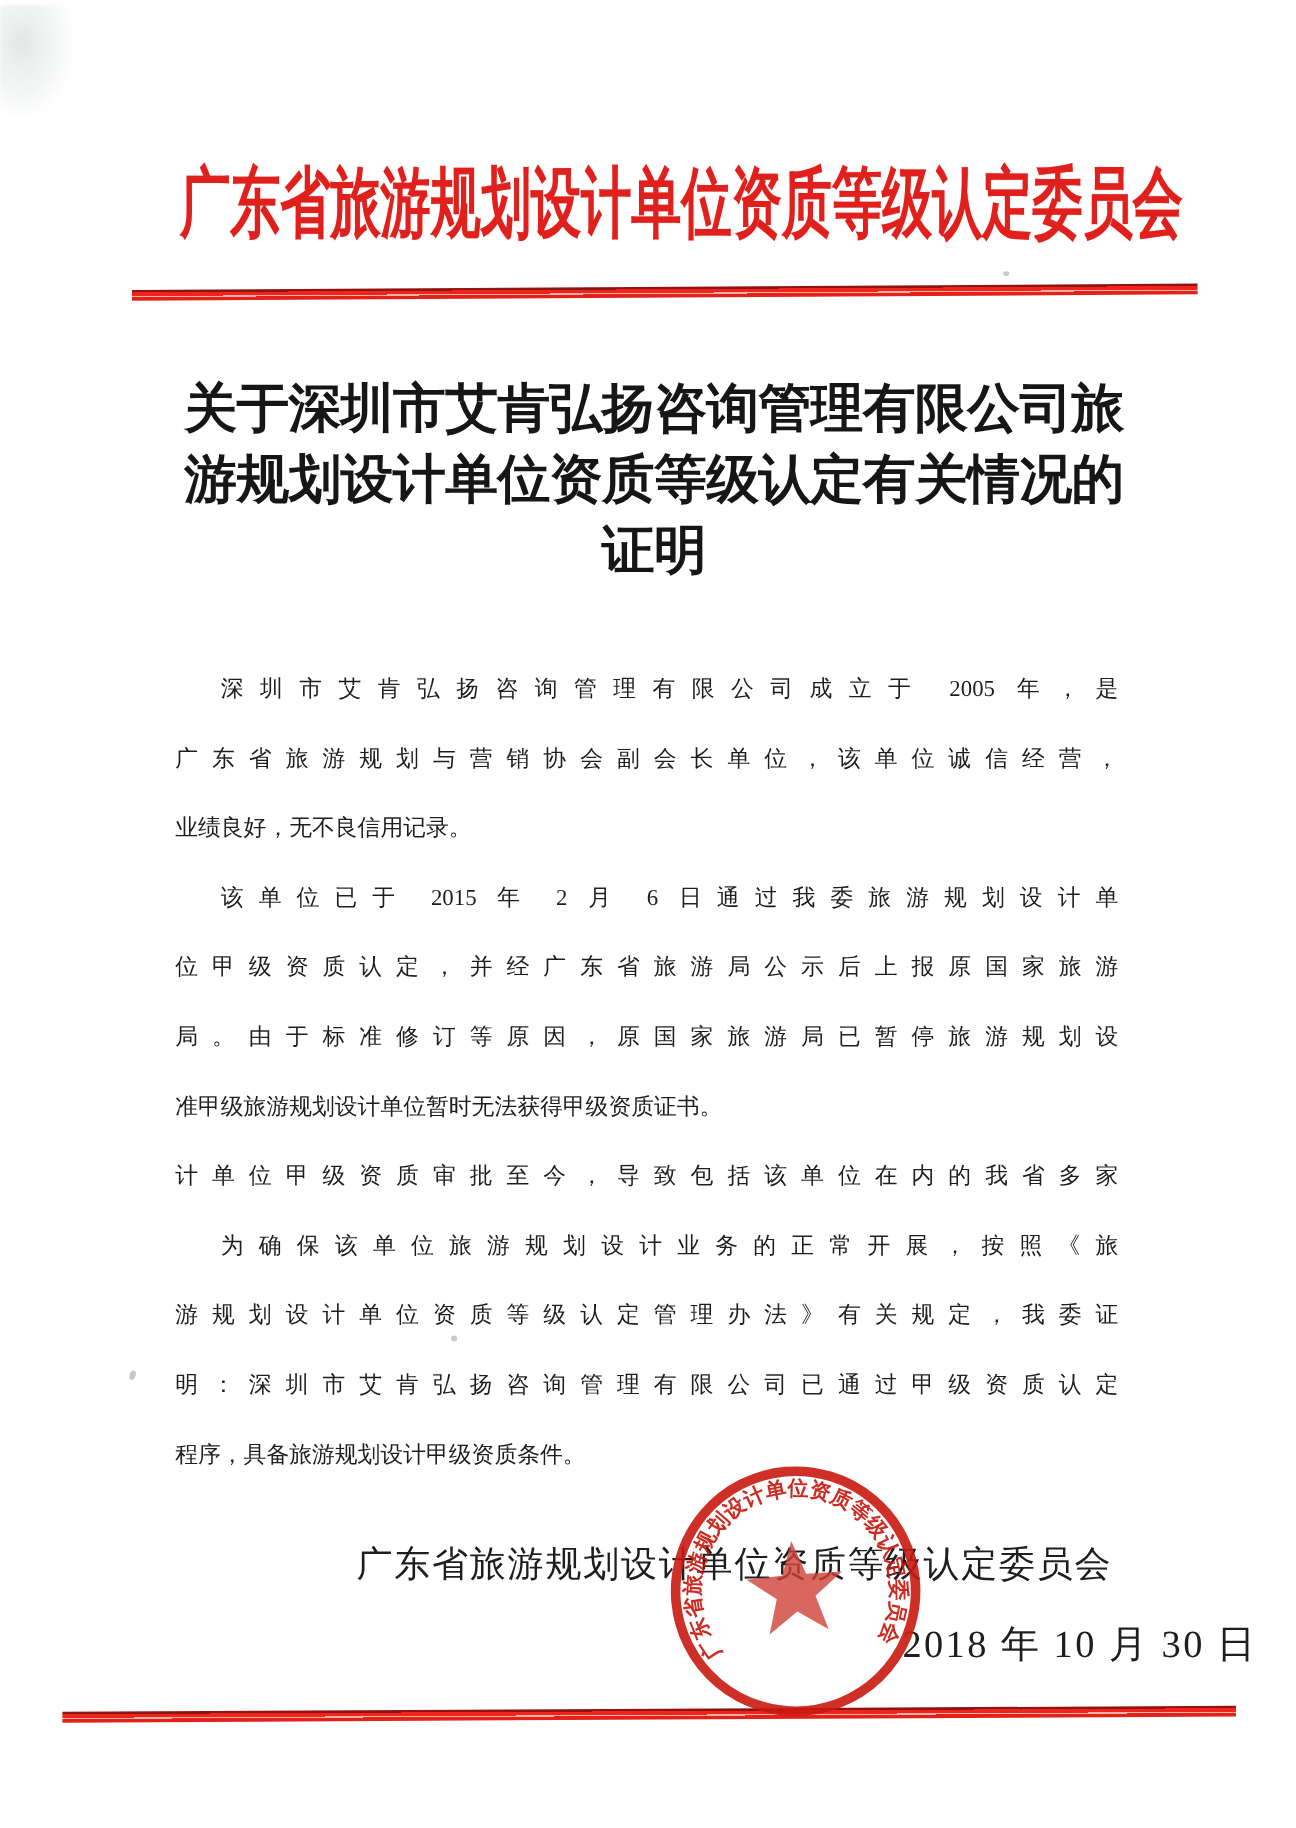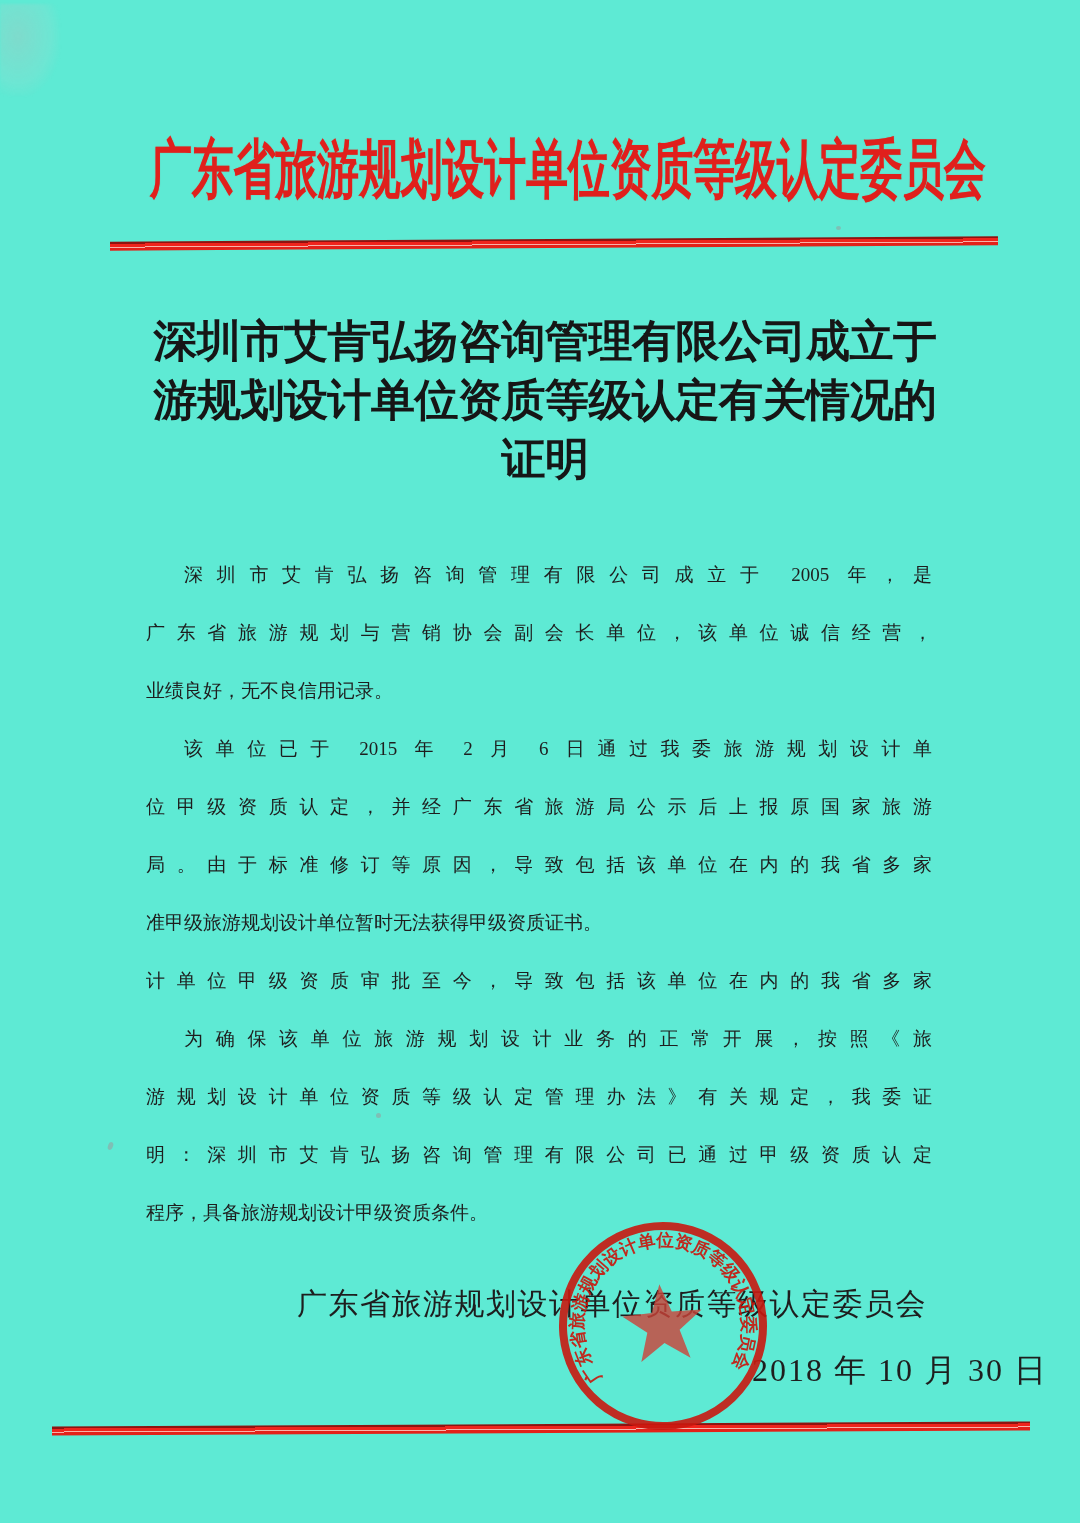--- a/index.html
+++ b/index.html
@@ -1,18 +1,18 @@
 <!DOCTYPE html>
 <html><head>
 <meta charset="utf-8">
 <style>
   html,body{margin:0;padding:0;background:#e9e9e9;}
   .page{
     position:relative;width:1080px;height:1523px;margin:0 auto;
-    background:#5eead4;overflow:hidden;
+    background:#ffffff;overflow:hidden;
     font-family:"Liberation Serif", serif;
   }
   
   .corner-smudge{
     position:absolute;left:0;top:4px;width:60px;height:92px;
     background:radial-gradient(ellipse at 30% 35%, rgba(180,195,192,.38), rgba(200,210,208,.15) 55%, rgba(255,255,255,0) 75%);
     filter:blur(1px);
   }
   .speck{position:absolute;background:#9a9a9a;border-radius:50%;opacity:.55;}
 
@@ -58,35 +58,35 @@
 <div class="page">
 
   <div class="corner-smudge"></div>
 
   <div class="header">
     <span>广东省旅游规划设计单位资质等级认定委员会</span>
   </div>
   <div class="rule rule-top"></div>
 
   <div class="title">
-    <div class="tline">深圳市艾肯弘扬咨询管理有限公司成立于</div>
+    <div class="tline">关于深圳市艾肯弘扬咨询管理有限公司旅</div>
     <div class="tline">游规划设计单位资质等级认定有关情况的</div>
     <div class="tline">证明</div>
   </div>
 
   <div class="body">
     <div>
       <div class="bline jst ind">深圳市艾肯弘扬咨询管理有限公司成立于 2005 年，是</div>
       <div class="bline jst">广东省旅游规划与营销协会副会长单位，该单位诚信经营，</div>
       <div class="bline">业绩良好，无不良信用记录。</div>
     </div>
     <div>
       <div class="bline jst ind">该单位已于 2015 年 2 月 6 日通过我委旅游规划设计单</div>
       <div class="bline jst">位甲级资质认定，并经广东省旅游局公示后上报原国家旅游</div>
-      <div class="bline jst">局。由于标准修订等原因，导致包括该单位在内的我省多家</div>
+      <div class="bline jst">局。由于标准修订等原因，原国家旅游局已暂停旅游规划设</div>
       <div class="bline">准甲级旅游规划设计单位暂时无法获得甲级资质证书。</div>
       <div class="bline jst">计单位甲级资质审批至今，导致包括该单位在内的我省多家</div>
     </div>
     <div>
       <div class="bline jst ind">为确保该单位旅游规划设计业务的正常开展，按照《旅</div>
       <div class="bline jst">游规划设计单位资质等级认定管理办法》有关规定，我委证</div>
       <div class="bline jst">明：深圳市艾肯弘扬咨询管理有限公司已通过甲级资质认定</div>
       <div class="bline">程序，具备旅游规划设计甲级资质条件。</div>
     </div>
   </div>

